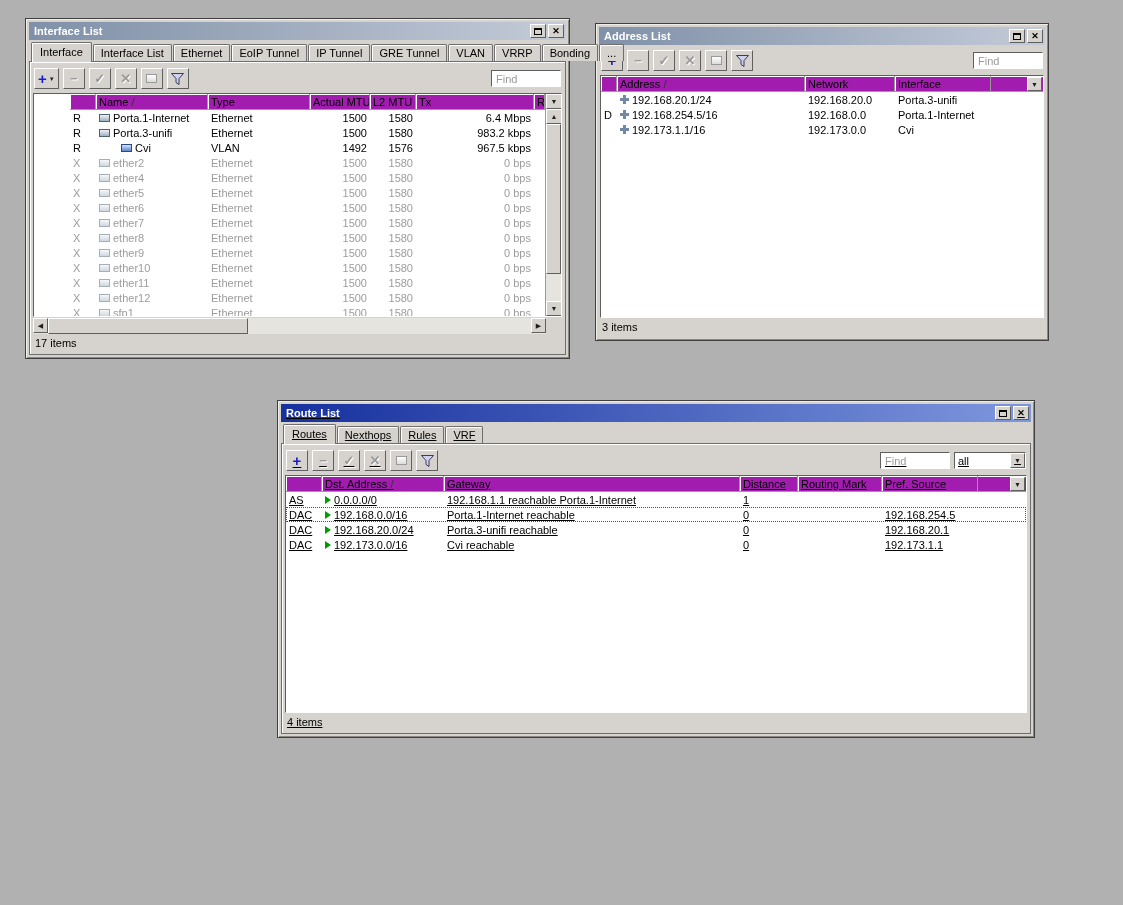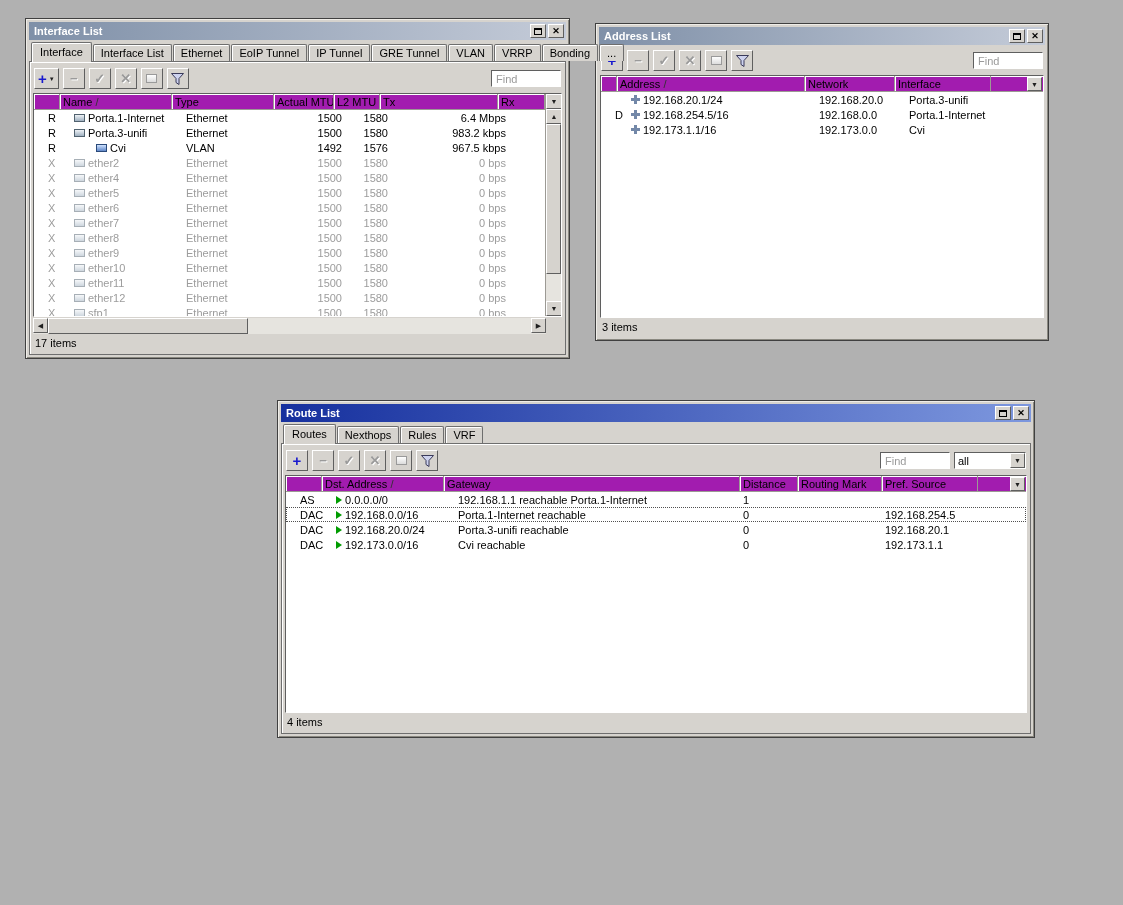--- a/index.html
+++ b/index.html
@@ -57,29 +57,29 @@
   .tablebox { flex:1; min-height:0; border:1px solid; border-color:#5f5f5f #fff #fff #5f5f5f;
               background:#fff; position:relative; display:flex; flex-direction:column; overflow:hidden; }
   .tablebox.row { flex-direction:row; }
   .tmain { flex:1; min-width:0; display:flex; flex-direction:column; overflow:hidden; }
   .thead { background:#a21caf; border-bottom:1px solid #9c9a94; box-shadow: inset 0 1px 0 #fff;
            flex:0 0 16px; height:16px;text-align:right; }
   .th { padding:1px 3px; border-right:1px solid #9c9a94; box-shadow: inset 1px 1px 0 #fff;
         overflow:hidden; white-space:nowrap; display:flex; align-items:center; }
   .th.sorted .th-label::after { content:" /"; color:#333; }
   .tbody { flex:1; min-height:0; overflow:hidden; }
-  .trow { height:15px; align-items:center;padding-left:11px; }
+  .trow { height:15px; align-items:center; }
   .cell { padding:0 3px; overflow:hidden; white-space:nowrap; display:flex; align-items:center; height:15px; }
   .cell.num { justify-content:flex-end; }
   .trow.disabled { color:#9c9c9c; }
   .trow.disabled .rowicon { opacity:.5; }
   .trow.focused { outline:1px dotted #505050; outline-offset:-1px; }
   .trow.indent .namecell { padding-left:25px; }
 
-  .iface-grid { display:grid; grid-template-columns:26px 112px 102px 60px 46px 118px minmax(0,1fr); }
+  .iface-grid { display:grid; grid-template-columns:26px 112px 102px 60px 46px 118px minmax(0,1fr);margin-left:36px; }
   .addr-grid  { display:grid; grid-template-columns:16px 188px 90px 96px minmax(0,1fr); }
   .route-grid { display:grid; grid-template-columns:36px 122px minmax(0,1fr) 58px 84px 96px 48px; }
 
   
   .rowicon { display:inline-block; flex:0 0 auto; margin-right:3px; font-style:normal; }
   .ic-ethernet { width:11px; height:8px; background:linear-gradient(#eef2f6,#9fb0c0); border:1px solid #51626f; }
   .ic-vlan { width:11px; height:8px; background:linear-gradient(#cfe2ff,#5f87c8); border:1px solid #2a4a7a; }
   .ic-address { width:9px; height:9px;
                 background:linear-gradient(#7388a8 0 0) center/9px 3px no-repeat,
                            linear-gradient(#7388a8 0 0) center/3px 9px no-repeat; }
@@ -98,21 +98,21 @@
   .hthumb { width:200px; background:#d6d3ce; border:1px solid; border-color:#fff #5f5f5f #5f5f5f #fff; }
   .htrack { flex:1; }
   .corner { width:16px; height:16px; background:#d6d3ce; }
   .colmenu { position:absolute; top:1px; right:1px; width:15px; height:14px; z-index:4; }
 
   .statusbar { flex:0 0 17px; padding:3px 2px 0; }
 
   
   #win-iface { left:25px; top:18px; width:545px; height:341px; }
   #win-addr  { left:595px; top:23px; width:454px; height:318px; }
-  #win-route { left:277px; top:400px; width:758px; height:338px; }
+  #win-route { left:277px; top:400px; width:758px; height:338px;text-decoration:underline; }
 </style>
 </head>
 <body>
 
 <div class="window inactive" id="win-iface">
   <div class="titlebar">
     <span class="title">Interface List</span>
     <span class="winbtn">
         <span class="glyph-max"></span>
       </span>

